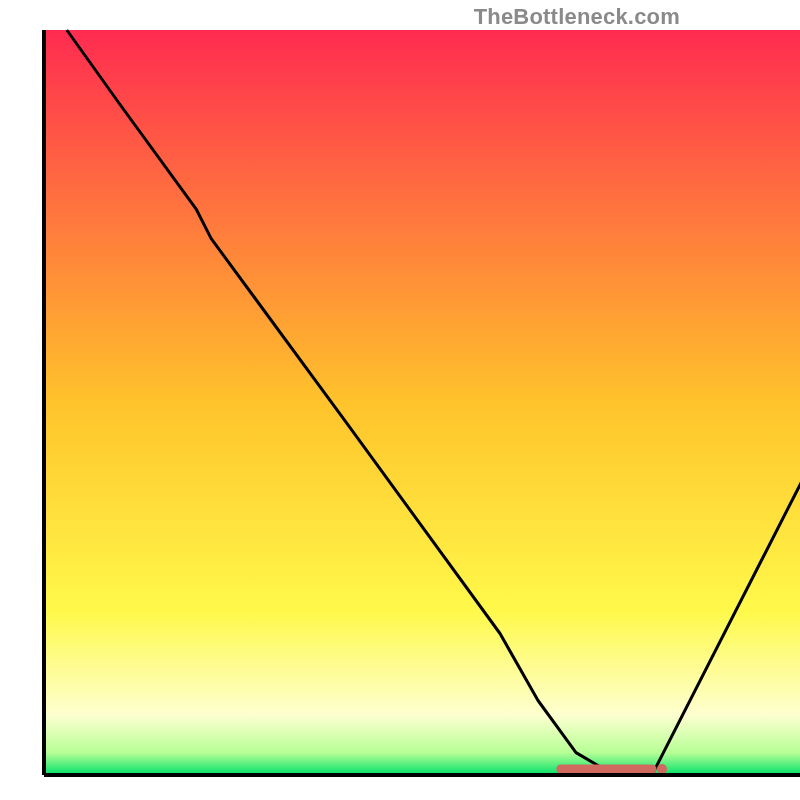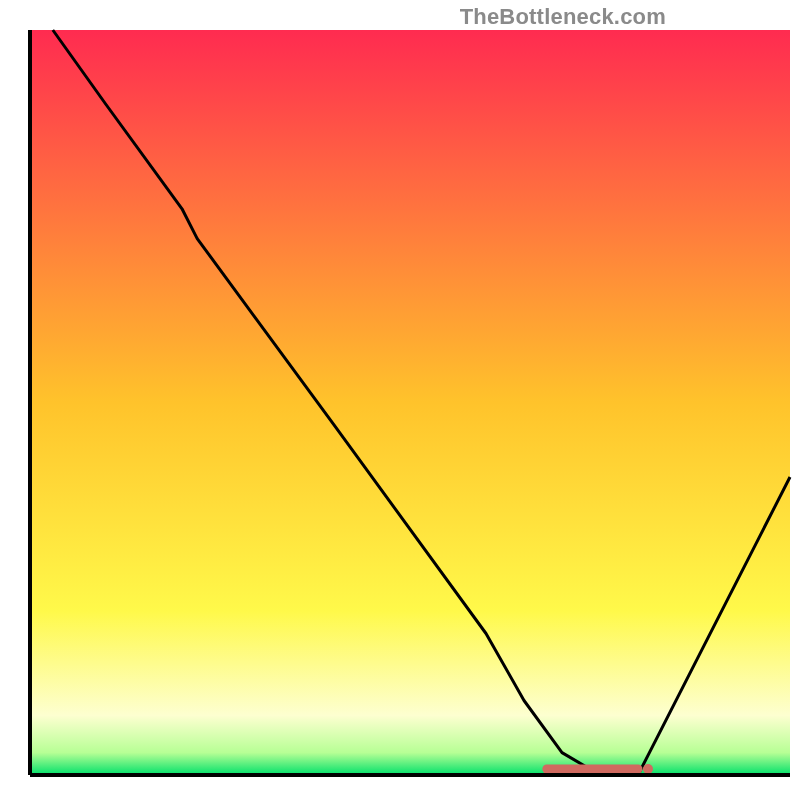--- a/index.html
+++ b/index.html
@@ -7,20 +7,21 @@
     padding: 0;
     width: 800px;
     height: 800px;
     background: #ffffff;
     font-family: Arial, Helvetica, sans-serif;
   }
   .container {
     position: relative;
     width: 676px;
     height: 800px;
+    margin-left: 14px;
   }
   .watermark {
     position: absolute;
     top: 4px;
     right: 10px;
     font-size: 22px;
     font-weight: bold;
     color: #8a8a8a;
     letter-spacing: 0.2px;
   }

